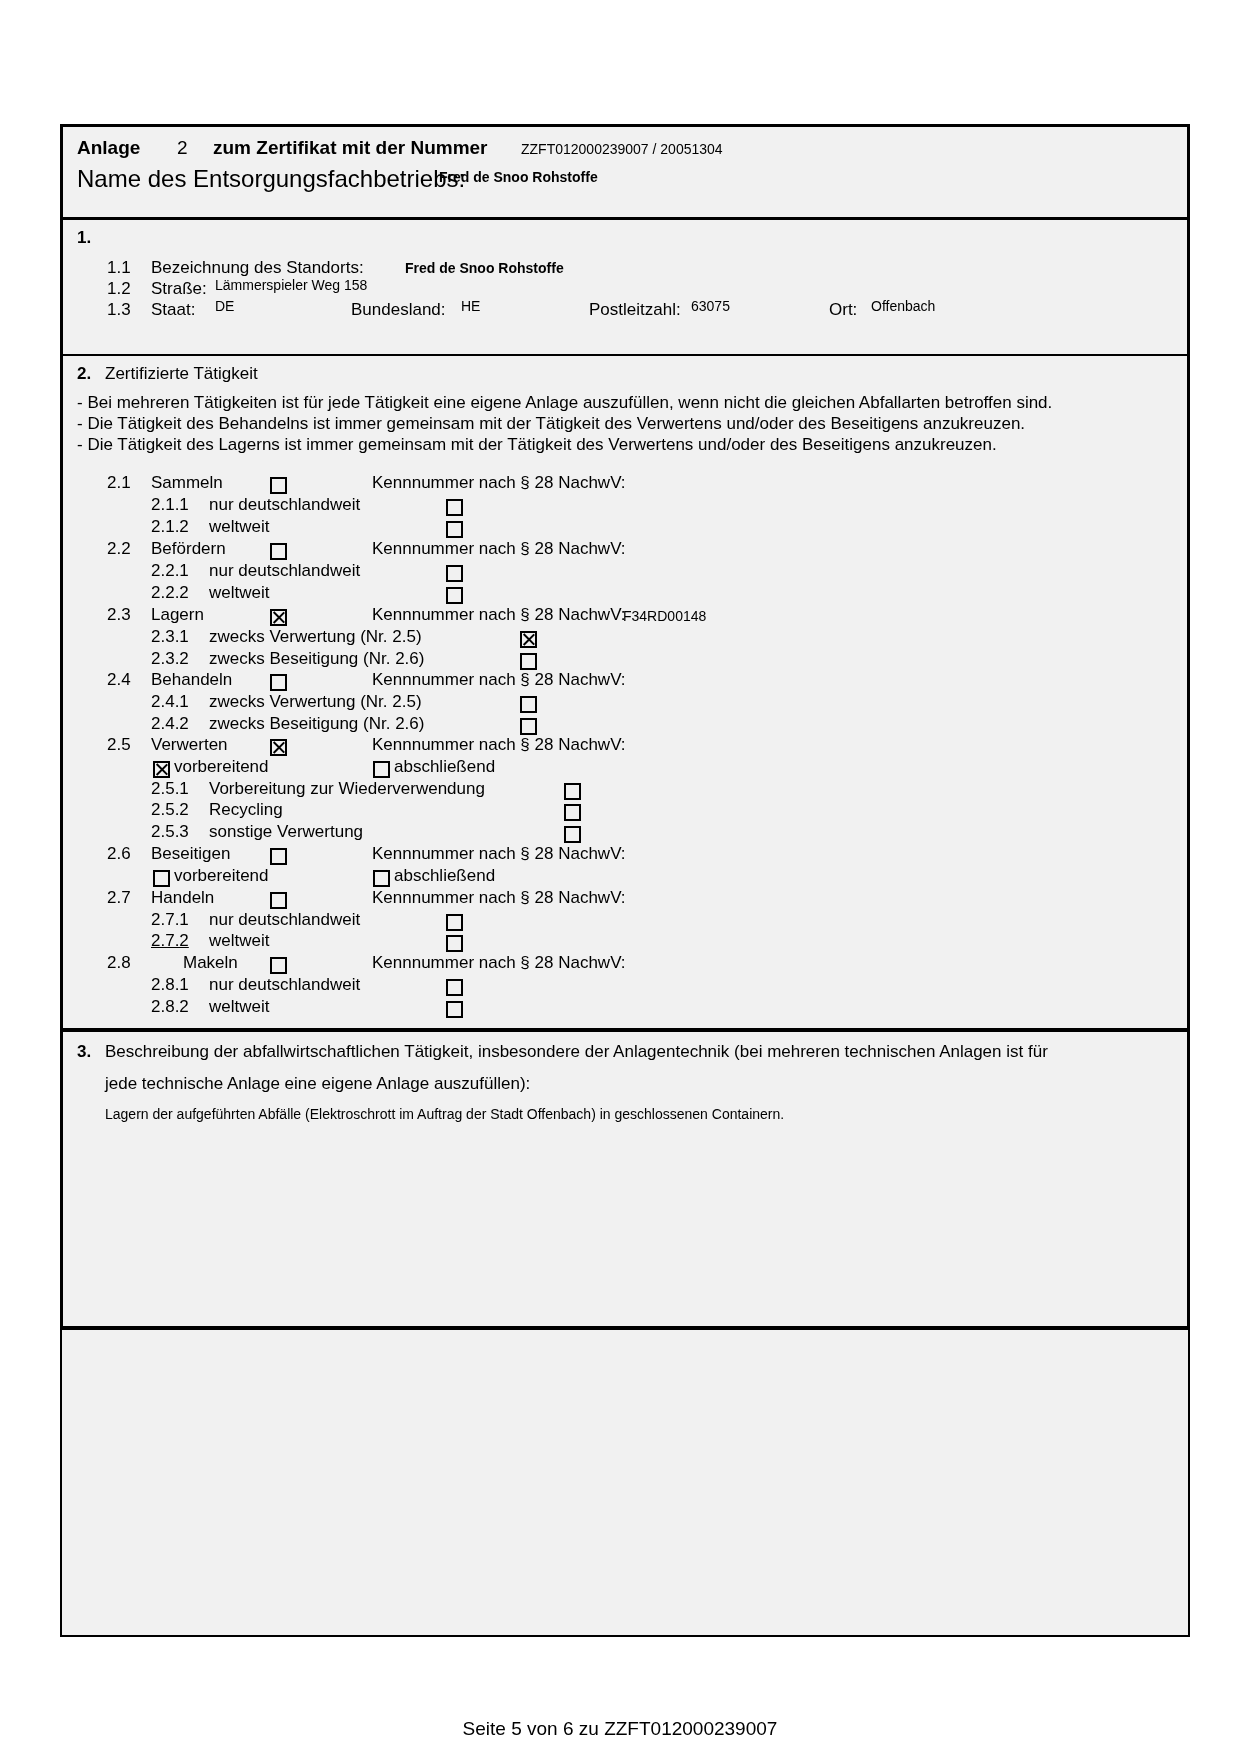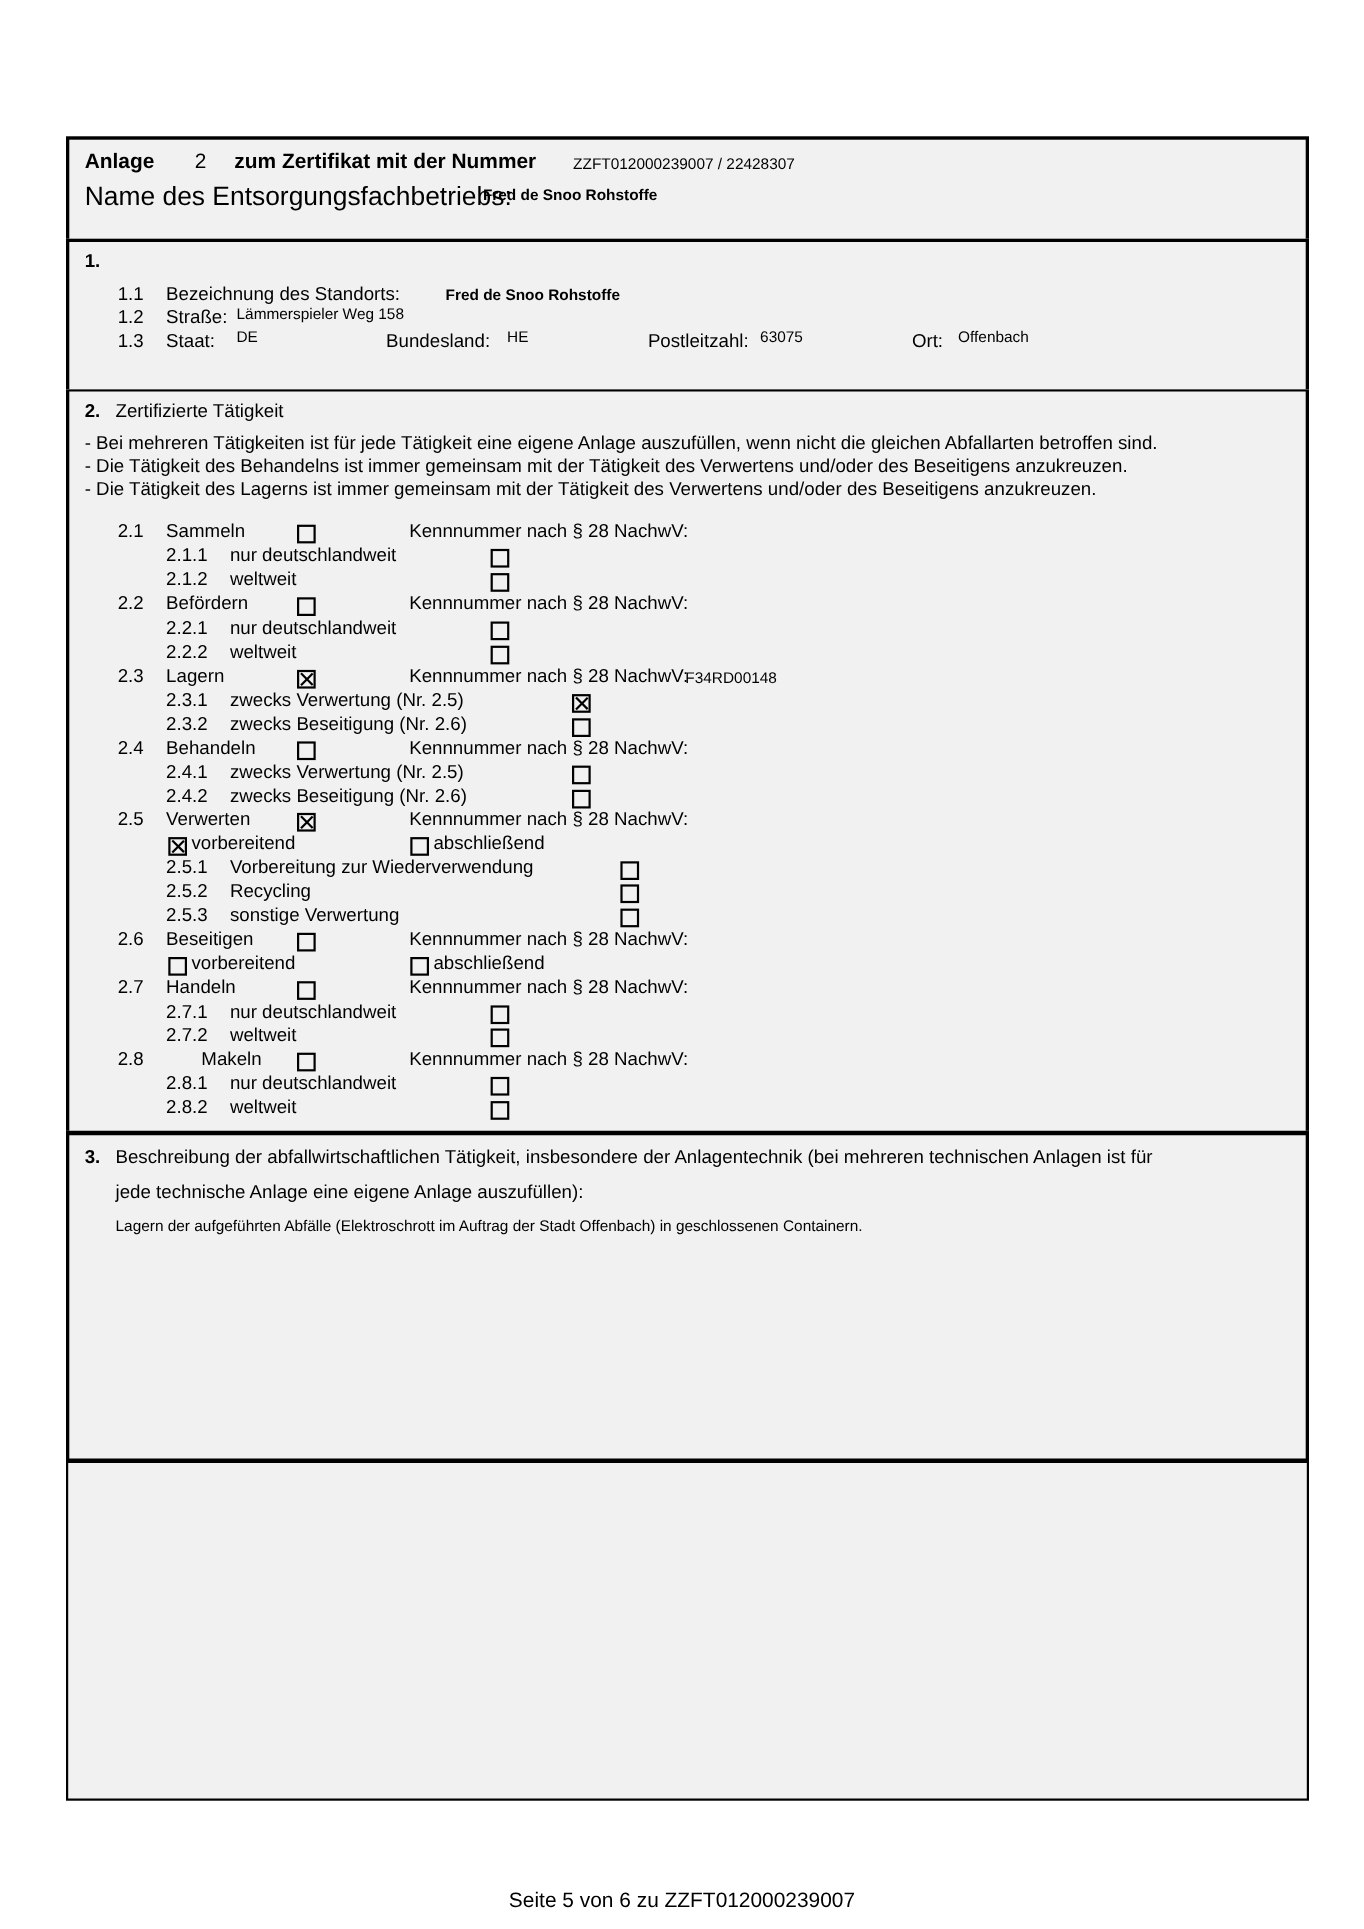--- a/index.html
+++ b/index.html
@@ -35,21 +35,21 @@
 </style>
 </head>
 <body>
 
 <div class="outer">
 
   <div class="sec" style="top:-2px; height:116px;">
     <span class="abs t19 b" style="left:14px; top:10px; font-size:19px; font-weight:bold;">Anlage</span>
     <span class="abs" style="left:114px; top:10px; font-size:19px;">2</span>
     <span class="abs b" style="left:150px; top:10px; font-size:19px;">zum Zertifikat mit der Nummer</span>
-    <span class="abs t14" style="left:458px; top:14px;">ZZFT012000239007 / 22428307</span>
+    <span class="abs t14" style="left:458px; top:14px;">ZZFT012000239007 / 20051304</span>
     <span class="abs" style="left:14px; top:38px; font-size:24px;">Name des Entsorgungsfachbetriebs:</span>
     <span class="abs t14 b" style="left:376px; top:42px;">Fred de Snoo Rohstoffe</span>
   </div>
 
   <div class="sec" style="top:91px; height:140px;">
     <span class="abs t17 b" style="left:14px; top:8px;">1.</span>
 
     <span class="abs t17" style="left:44px; top:38px;">1.1</span>
     <span class="abs t17" style="left:88px; top:38px;">Bezeichnung des Standorts:</span>
     <span class="abs t14 b" style="left:342px; top:40px;">Fred de Snoo Rohstoffe</span>
@@ -164,21 +164,21 @@
     </div>
 
     <div>
       <span class="abs t17" style="left:44px; top:532px;">2.7</span>
       <span class="abs t17" style="left:88px; top:532px;">Handeln</span>
       <span class="cb" style="left:207px; top:536px;"></span>
       <span class="abs t17" style="left:309px; top:532px;">Kennnummer nach § 28 NachwV:</span>
       <span class="abs t17" style="left:88px; top:554px;">2.7.1</span>
       <span class="abs t17" style="left:146px; top:554px;">nur deutschlandweit</span>
       <span class="cb" style="left:383px; top:558px;"></span>
-      <span class="abs t17" style="left:88px; top:575px;">2.7.2</span>
+      <span class="abs t17" style="left:88px; top:575px;text-decoration:underline;">2.7.2</span>
       <span class="abs t17" style="left:146px; top:575px;">weltweit</span>
       <span class="cb" style="left:383px; top:579px;"></span>
     </div>
 
     <div>
       <span class="abs t17" style="left:44px; top:597px;">2.8</span>
       <span class="abs t17" style="left:88px; top:597px;margin-left:32px;">Makeln</span>
       <span class="cb" style="left:207px; top:601px;"></span>
       <span class="abs t17" style="left:309px; top:597px;">Kennnummer nach § 28 NachwV:</span>
       <span class="abs t17" style="left:88px; top:619px;">2.8.1</span>

